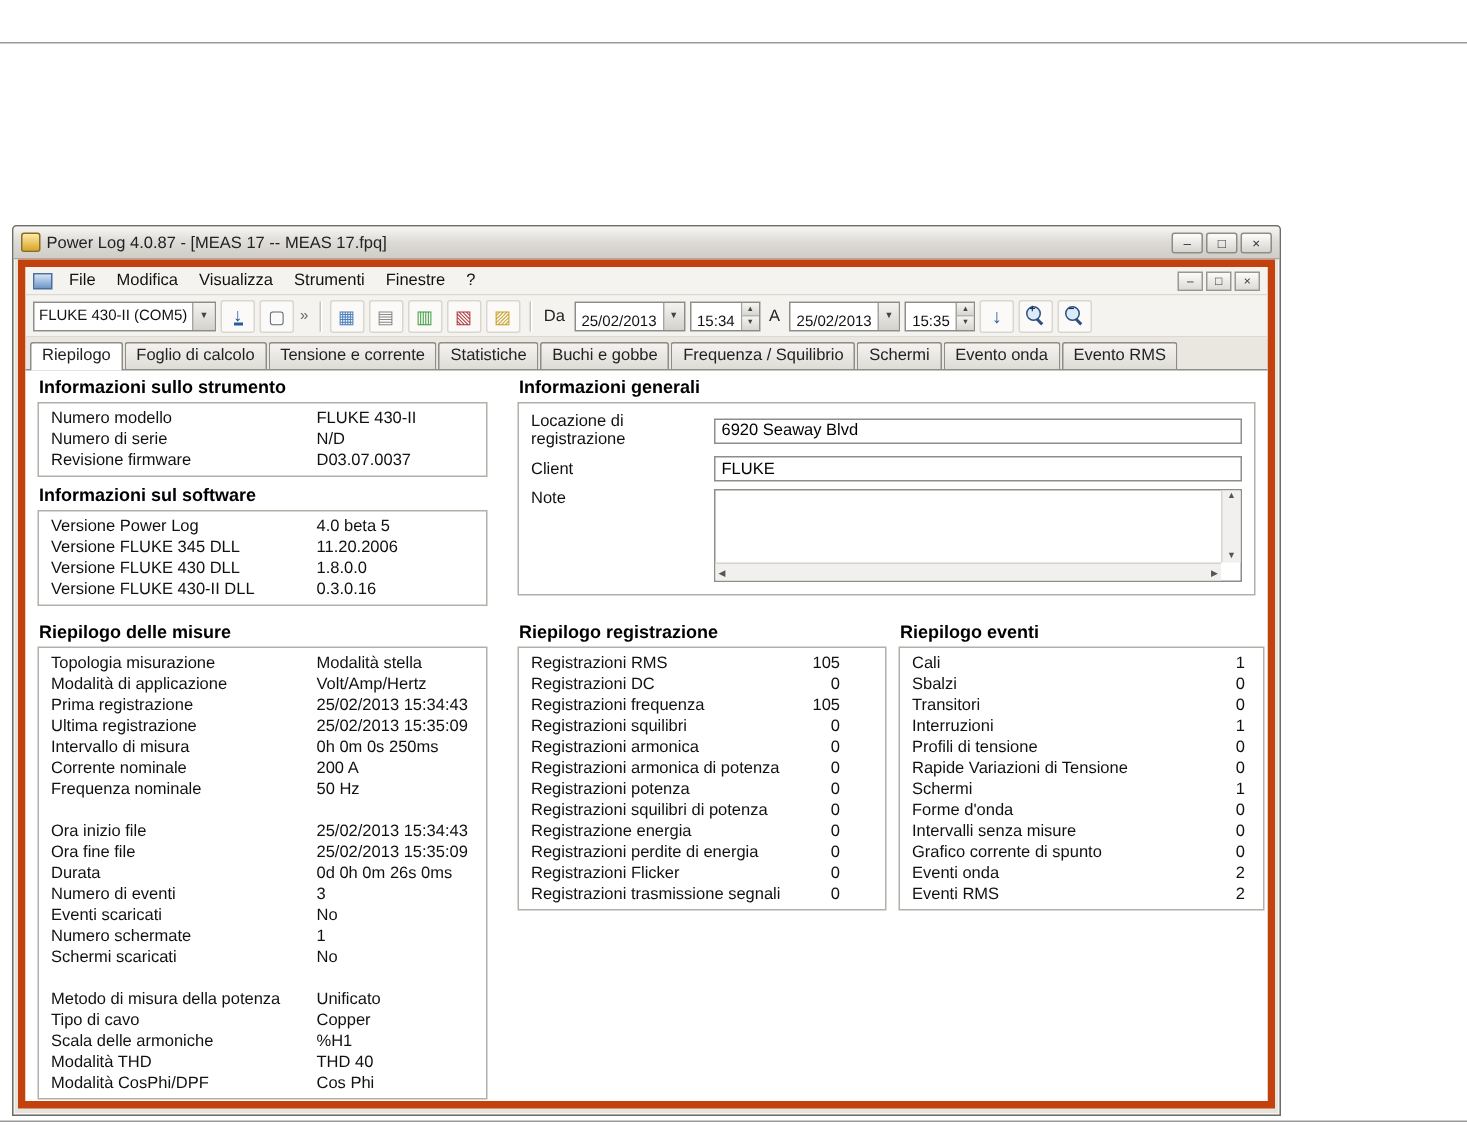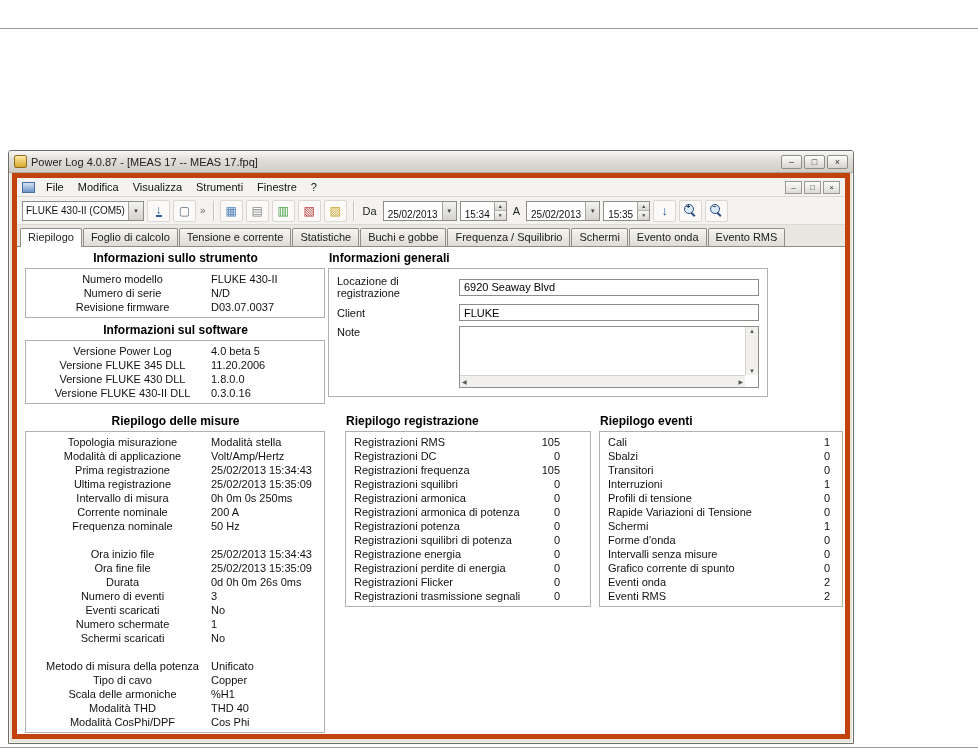--- a/index.html
+++ b/index.html
@@ -82,25 +82,25 @@
   
   .sec-title { font-size:12px; font-weight:bold; margin:0 0 3px 1px; color:#000; }
   .gbox { border:1px solid #b2b0a9; background:#fff; padding:3px 8px; }
   .row { height:14px; display:flex; align-items:center; font-size:11px; white-space:nowrap; }
   .rows-fixed .lbl { width:177px; flex:none; }
   .rows-spread .row { justify-content:space-between; }
   .sec-recordings .val { padding-right:22px; }
   .sec-events .val { padding-right:4px; }
 
   .rowA { display:flex; align-items:flex-start; }
-  .colL { width:300px; flex:none;text-align:center; }
-  .colR { width:440px; flex:none; margin-left:3px; }
+  .colL { width:300px; flex:none; }
+  .colR { width:492px; flex:none; margin-left:20px; }
   .sec-software { margin-top:5px; }
   .rowB { display:flex; align-items:flex-start; margin-top:10px; }
-  .sec-measures { width:300px; flex:none;text-align:center; }
+  .sec-measures { width:300px; flex:none; }
   .sec-recordings { width:246px; flex:none; margin-left:20px; }
   .sec-events { width:244px; flex:none; margin-left:8px; }
 
   .gen-box { padding:6px 8px; }
   .gen-row { display:flex; align-items:center; margin-bottom:5px; }
   .gen-row.note-row { align-items:flex-start; margin-bottom:2px; }
   .gen-lbl { width:122px; flex:none; font-size:11px; }
   .gen-input { flex:1; height:17px; border:1px solid #8f8d88; font-size:11px; padding:0 4px;
                font-family:"Liberation Sans", sans-serif; background:#fff; }
   .note-area { flex:1; height:62px; border:1px solid #8f8d88; position:relative; background:#fff; }

